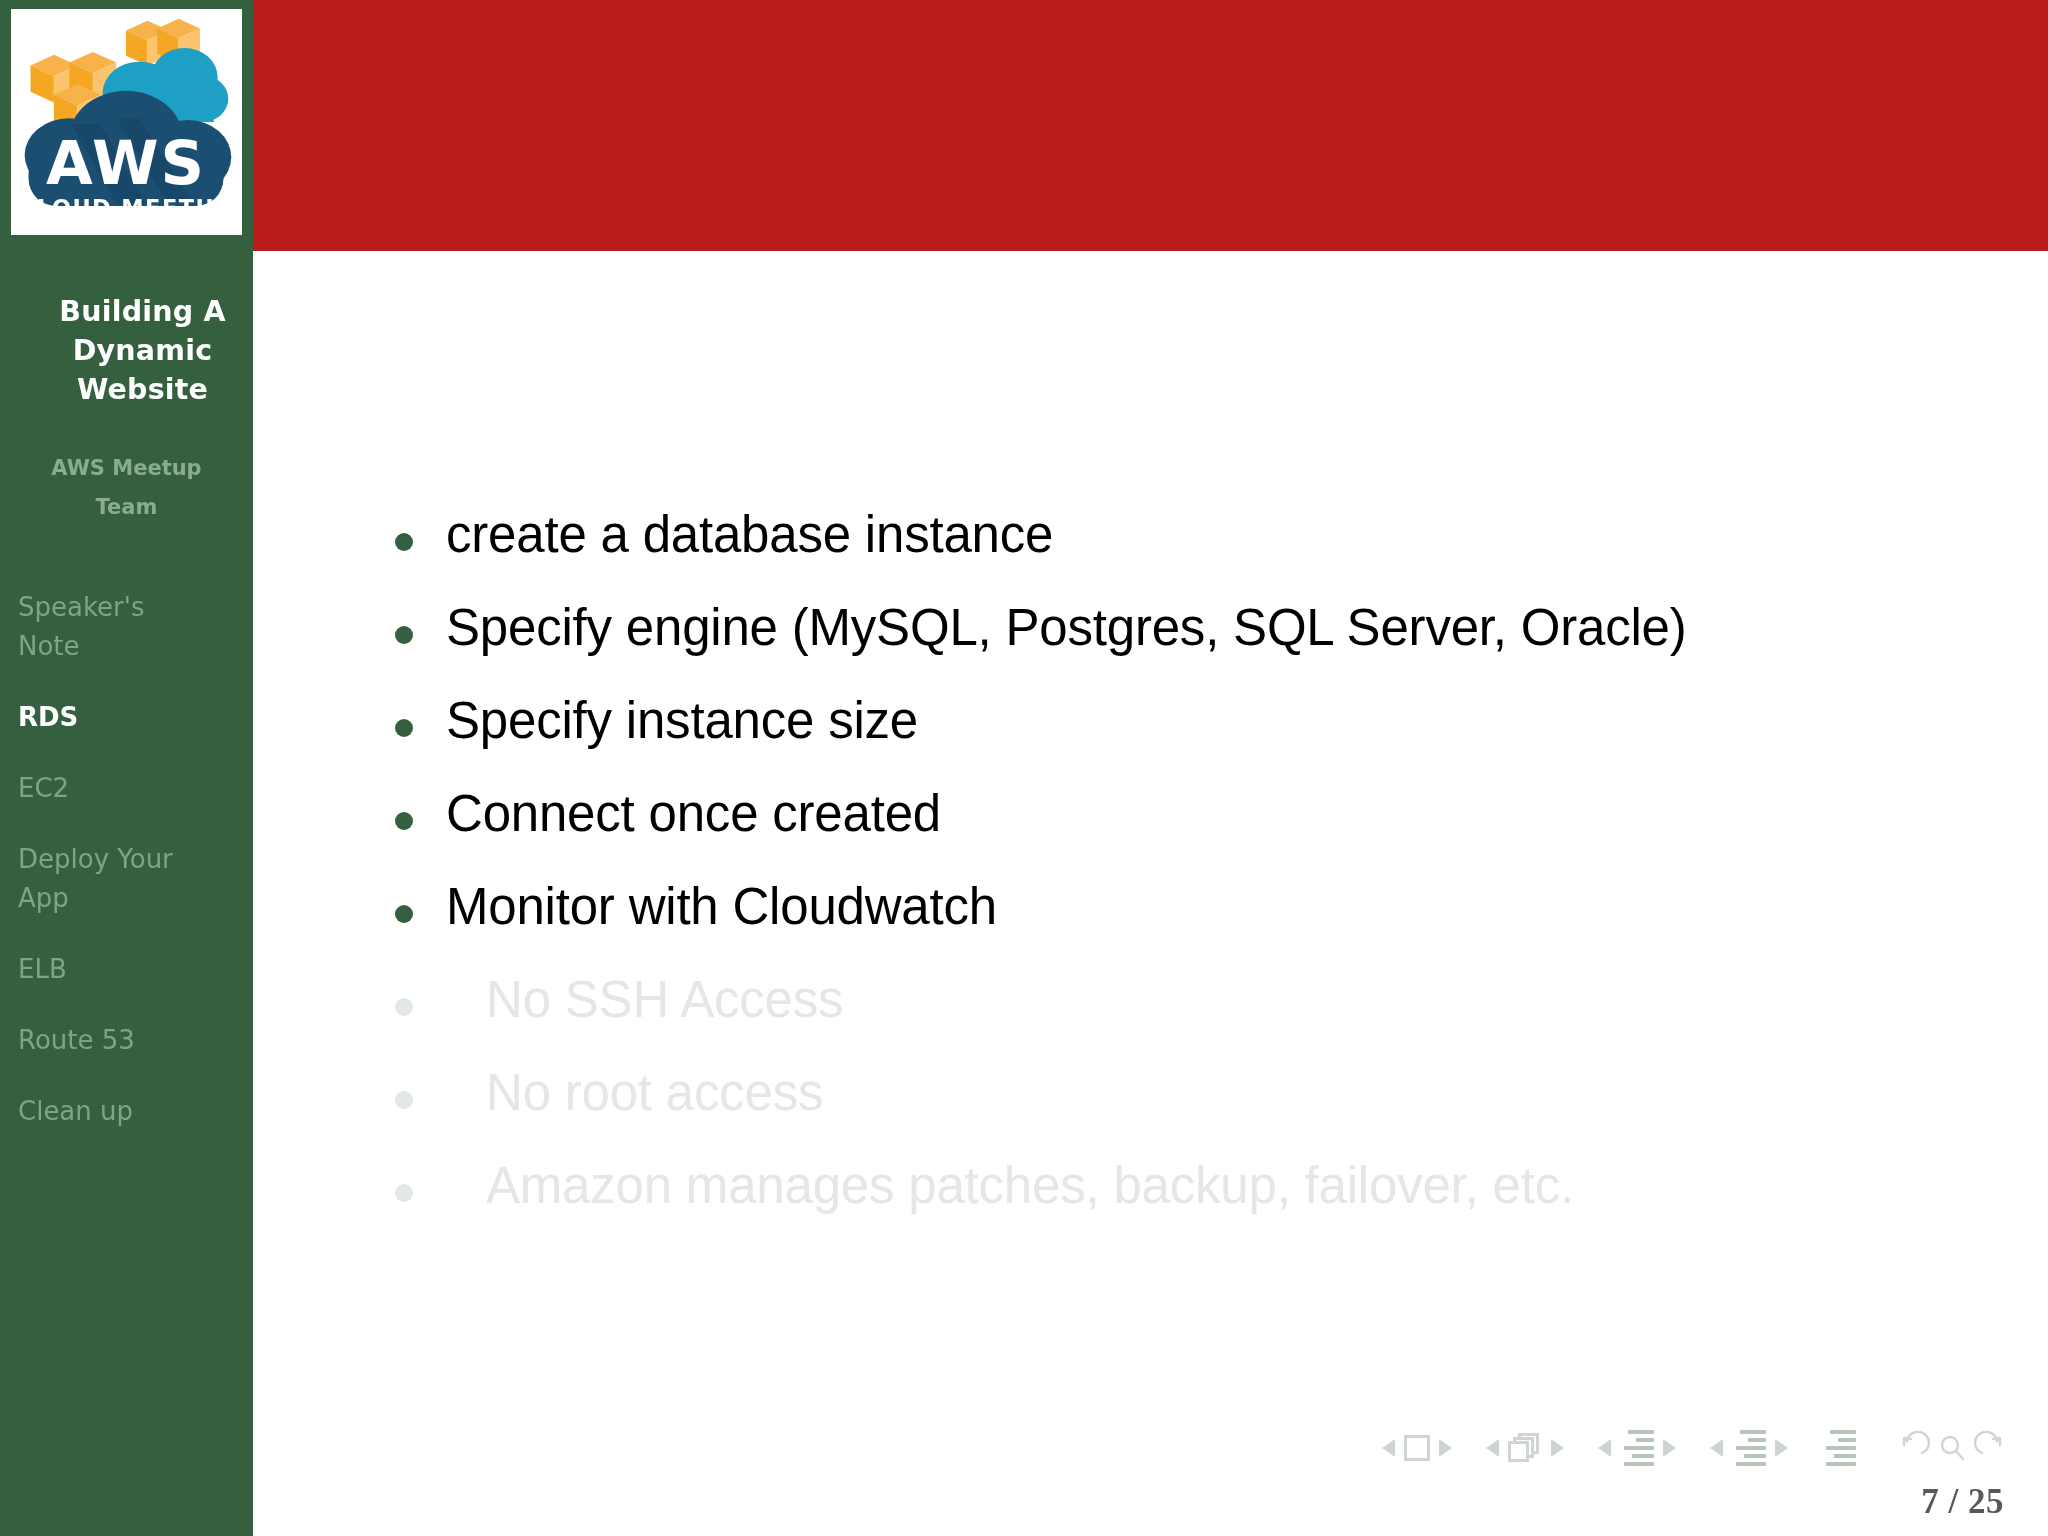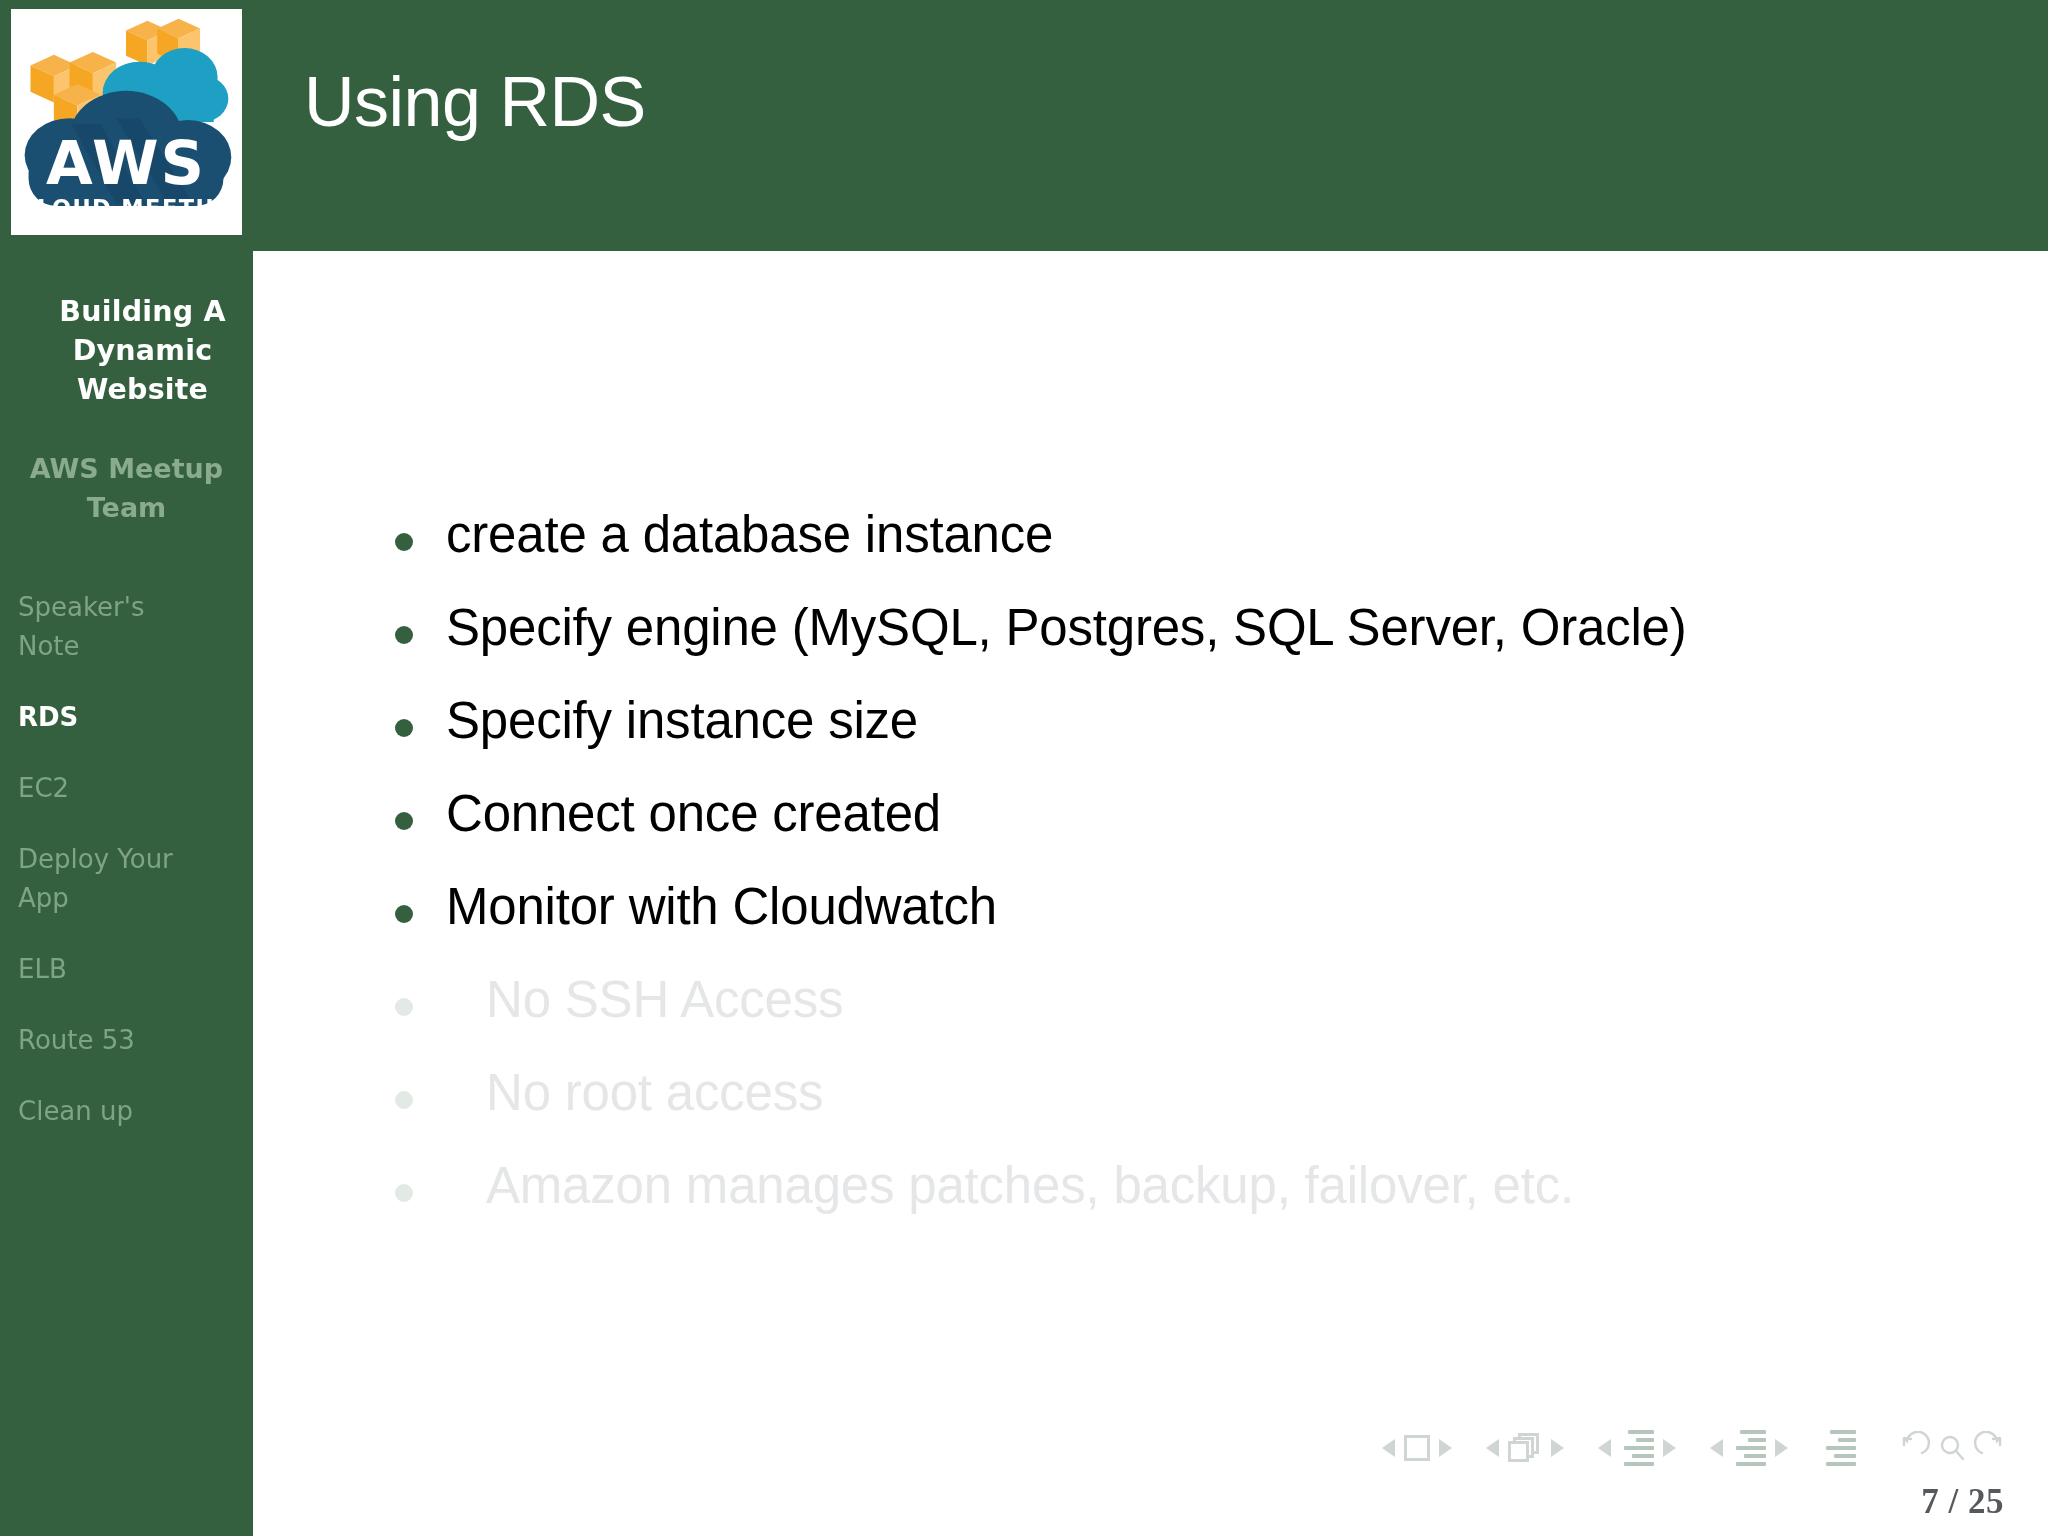--- a/index.html
+++ b/index.html
@@ -52,21 +52,21 @@
   }
   #sidebar-title .ln { display: block; }
 
   #sidebar-author {
     position: absolute;
     left: 0; top: 449px;
     width: 253px;
     text-align: center;
     color: #8aab8f;
     font-weight: bold;
-    font-size: 27px;
+    font-size: 21px;
     line-height: 39px;
   }
   #sidebar-author .ln { display: block; }
 
   #sidebar-nav {
     position: absolute;
     left: 0; top: 588px;
     width: 253px;
   }
   .nav-item {
@@ -310,23 +310,20 @@
       </div>
       <div class="nav-item">
         <span class="ln">Route 53</span>
       </div>
       <div class="nav-item">
         <span class="ln">Clean up</span>
       </div>
     </div>
   </div>
 
-  <div id="header">
-    <div id="page-title">Using RDS</div>
-  </div>
 
   <div id="body">
     <div id="bullets">
 
       <div class="bullet">
         <span class="dot"></span>
         <span class="txt">create a database instance</span>
       </div>
 
       <div class="bullet">

